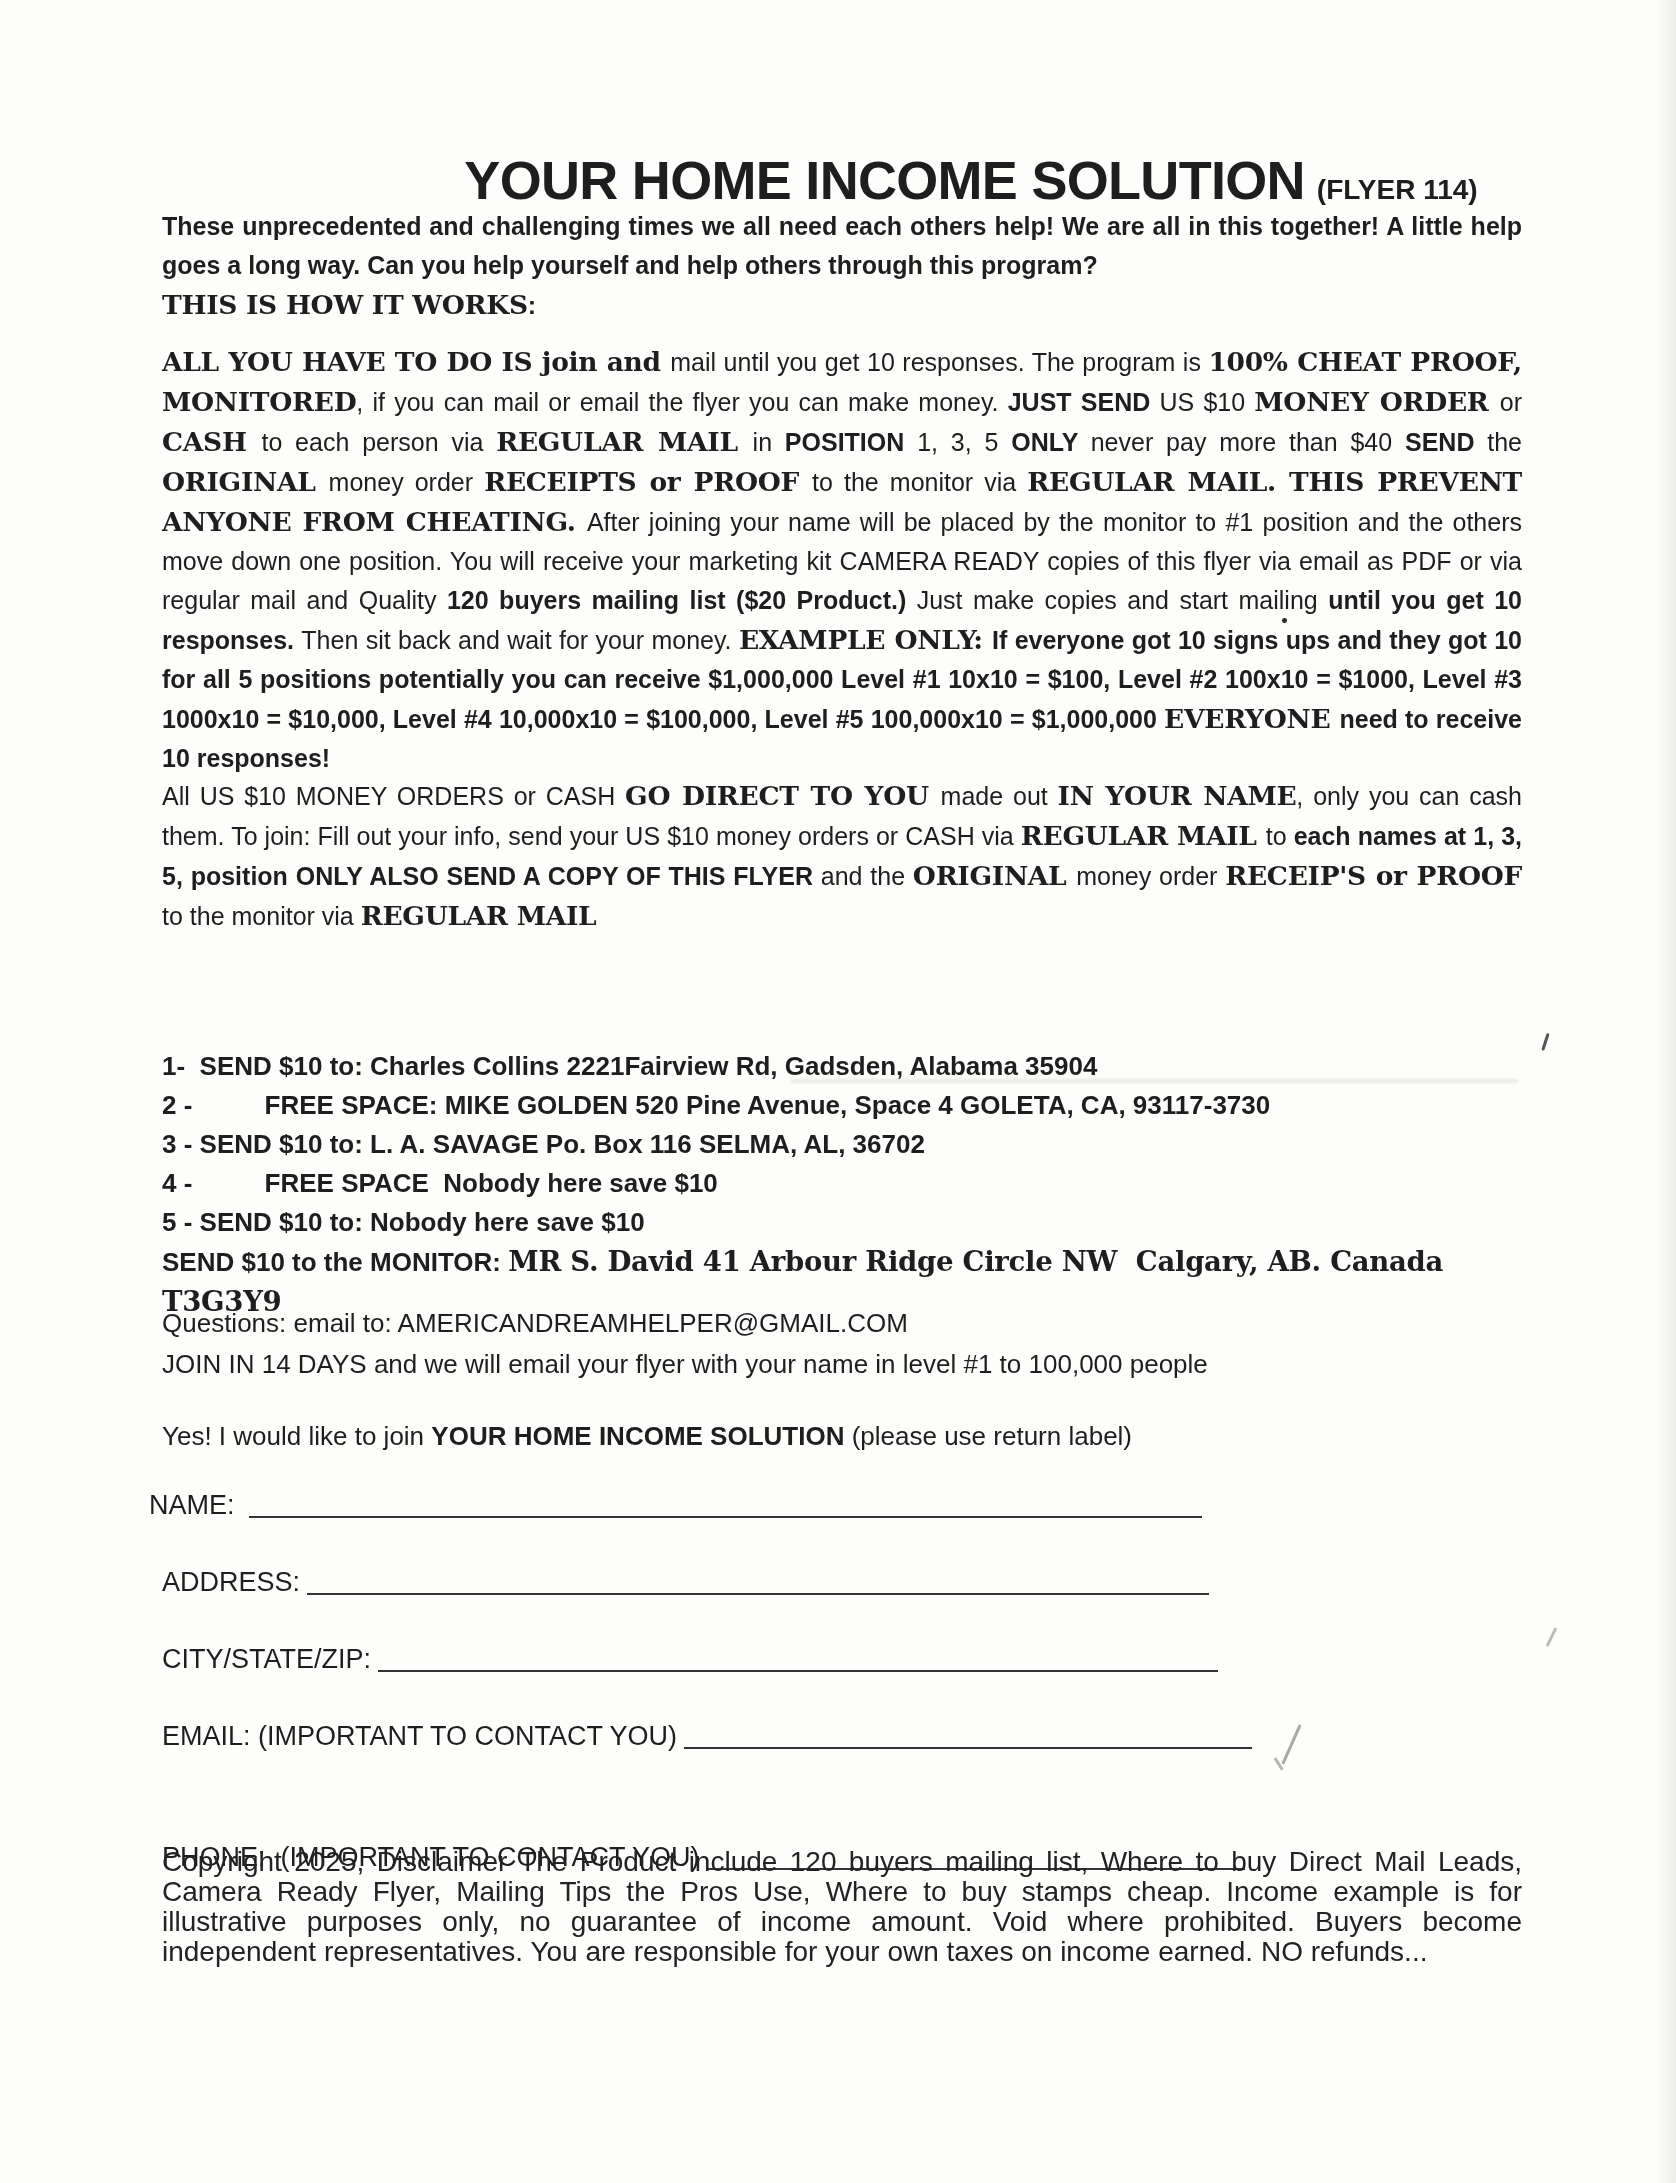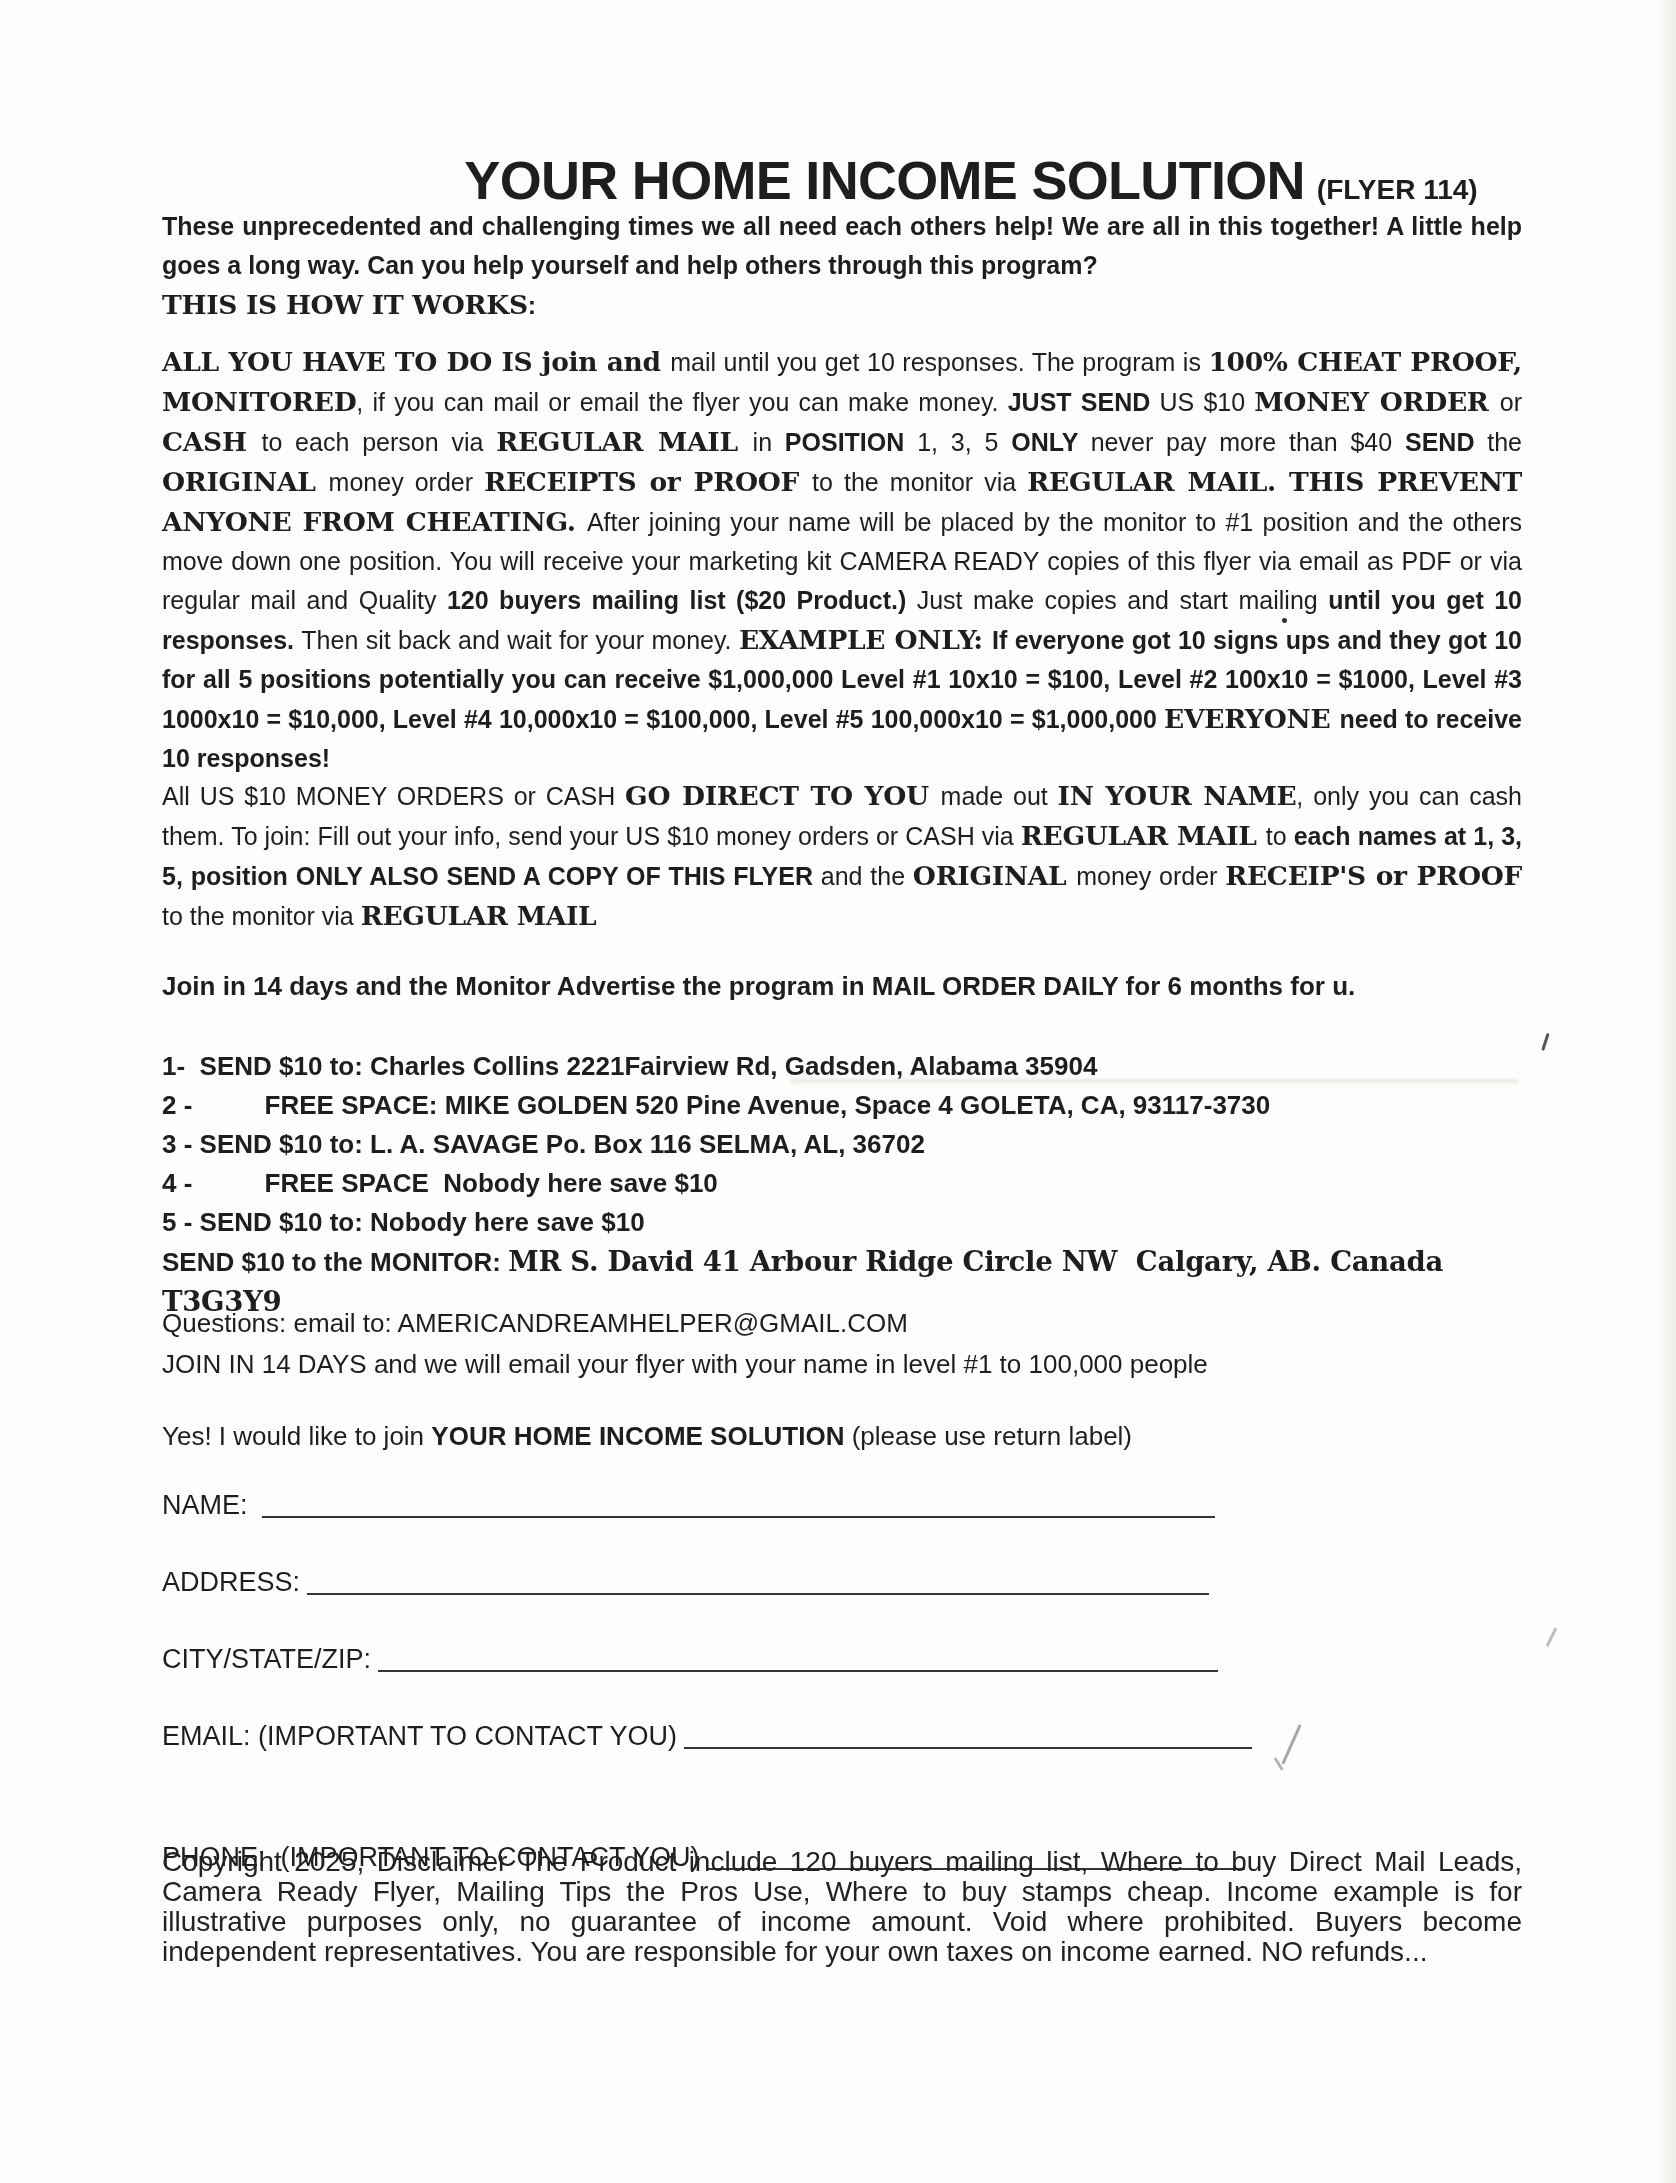--- a/index.html
+++ b/index.html
@@ -70,38 +70,37 @@
 
   <div class="abs col" id="intro">
     <div><span class="f-b">These unprecedented and challenging times we all need each others help! We are all in this together! A little help goes a long way. Can you help yourself and help others through this program?</span></div>
     <div id="howitworks"><span class="f-s">THIS IS HOW IT WORKS</span><span class="f-b">:</span></div>
   </div>
 
   <div class="abs col" id="para1"><span class="f-s">ALL YOU HAVE TO DO IS join and </span><span class="f-r">mail until you get 10 responses. The program is </span><span class="f-s">100% CHEAT PROOF, MONITORED</span><span class="f-r">, if you can mail or email the flyer you can make money. </span><span class="f-b">JUST SEND </span><span class="f-r">US $10 </span><span class="f-s">MONEY ORDER </span><span class="f-r">or </span><span class="f-s">CASH </span><span class="f-r">to each person via </span><span class="f-s">REGULAR MAIL </span><span class="f-r">in </span><span class="f-b">POSITION </span><span class="f-r">1, 3, 5 </span><span class="f-b">ONLY </span><span class="f-r">never pay more than $40 </span><span class="f-b">SEND </span><span class="f-r">the </span><span class="f-s">ORIGINAL </span><span class="f-r">money order </span><span class="f-s">RECEIPTS or PROOF </span><span class="f-r">to the monitor via </span><span class="f-s">REGULAR MAIL.  THIS PREVENT ANYONE FROM CHEATING. </span><span class="f-r">After joining your name will be placed by the monitor to #1 position and the others move down one position.  You will receive your marketing kit CAMERA READY copies of this flyer via email as PDF or via regular mail and  Quality </span><span class="f-b">120 buyers mailing list ($20 Product.) </span><span class="f-r"> Just make copies and start mailing </span><span class="f-b">until you get 10 responses. </span><span class="f-r">Then sit back and wait for your money. </span><span class="f-s">EXAMPLE ONLY: </span><span class="f-b">If everyone got 10 signs ups and they got 10 for all 5 positions potentially you can receive $1,000,000 Level #1 10x10 = $100, Level #2 100x10 = $1000, Level #3 1000x10 = $10,000, Level #4 10,000x10 = $100,000, Level #5 100,000x10 = $1,000,000  </span><span class="f-s">EVERYONE </span><span class="f-b">need to receive 10 responses!</span></div>
 
   <div class="abs col" id="para2"><span class="f-r">All US $10 MONEY ORDERS or CASH </span><span class="f-s">GO DIRECT TO YOU </span><span class="f-r">made out </span><span class="f-s">IN YOUR NAME</span><span class="f-r">, only you can cash them. To join: Fill out your info, send your US $10 money orders or CASH via </span><span class="f-s">REGULAR MAIL </span><span class="f-r">to </span><span class="f-b">each names at 1, 3, 5, position ONLY   ALSO SEND A COPY OF THIS FLYER </span><span class="f-r">and the </span><span class="f-s">ORIGINAL </span><span class="f-r">money order </span><span class="f-s">RECEIP'S or PROOF </span><span class="f-r">to the monitor via </span><span class="f-s">REGULAR MAIL</span></div>
 
-  <div class="abs col" id="joinline"><span class="f-b">Join in 14 days and the Monitor Advertise the program in MAIL ORDER DAILY for 6 months for u.</span></div>
 
   <div class="abs col" id="list">
     <div class="pos-line"><span class="f-b">1-  SEND $10 to: Charles Collins 2221Fairview Rd, Gadsden, Alabama 35904</span></div>
     <div class="pos-line"><span class="f-b">2 -          FREE SPACE: MIKE GOLDEN 520 Pine Avenue, Space 4 GOLETA, CA, 93117-3730</span></div>
     <div class="pos-line"><span class="f-b">3 - SEND $10 to: L. A. SAVAGE Po. Box 116 SELMA, AL, 36702</span></div>
     <div class="pos-line"><span class="f-b">4 -          FREE SPACE  Nobody here save $10</span></div>
     <div class="pos-line"><span class="f-b">5 - SEND $10 to: Nobody here save $10</span></div>
     <div class="pos-line"><span class="f-b">SEND $10 to the MONITOR: </span><span class="f-s">MR S. David 41 Arbour Ridge Circle NW  Calgary, AB. Canada T3G3Y9</span></div>
   </div>
 
   <div class="abs col" id="questions">Questions: email to: AMERICANDREAMHELPER@GMAIL.COM</div>
 
   <div class="abs col" id="join14">JOIN IN 14 DAYS and we will email your flyer with your name in level #1 to 100,000 people</div>
 
   <div class="abs col" id="yesline"><span class="f-r">Yes! I would like to join </span><span class="f-b">YOUR HOME INCOME SOLUTION </span><span class="f-r">(please use return label)</span></div>
 
-  <div class="abs form-row" id="row-name" style="left:162px">
+  <div class="abs form-row" id="row-name" style="left:149px">
     <span class="lbl">NAME: </span>
     <span class="blank"></span>
   </div>
   <div class="abs form-row" id="row-address" style="left:162px">
     <span class="lbl">ADDRESS:</span>
     <span class="blank"></span>
   </div>
   <div class="abs form-row" id="row-city" style="left:162px">
     <span class="lbl">CITY/STATE/ZIP:</span>
     <span class="blank"></span>

